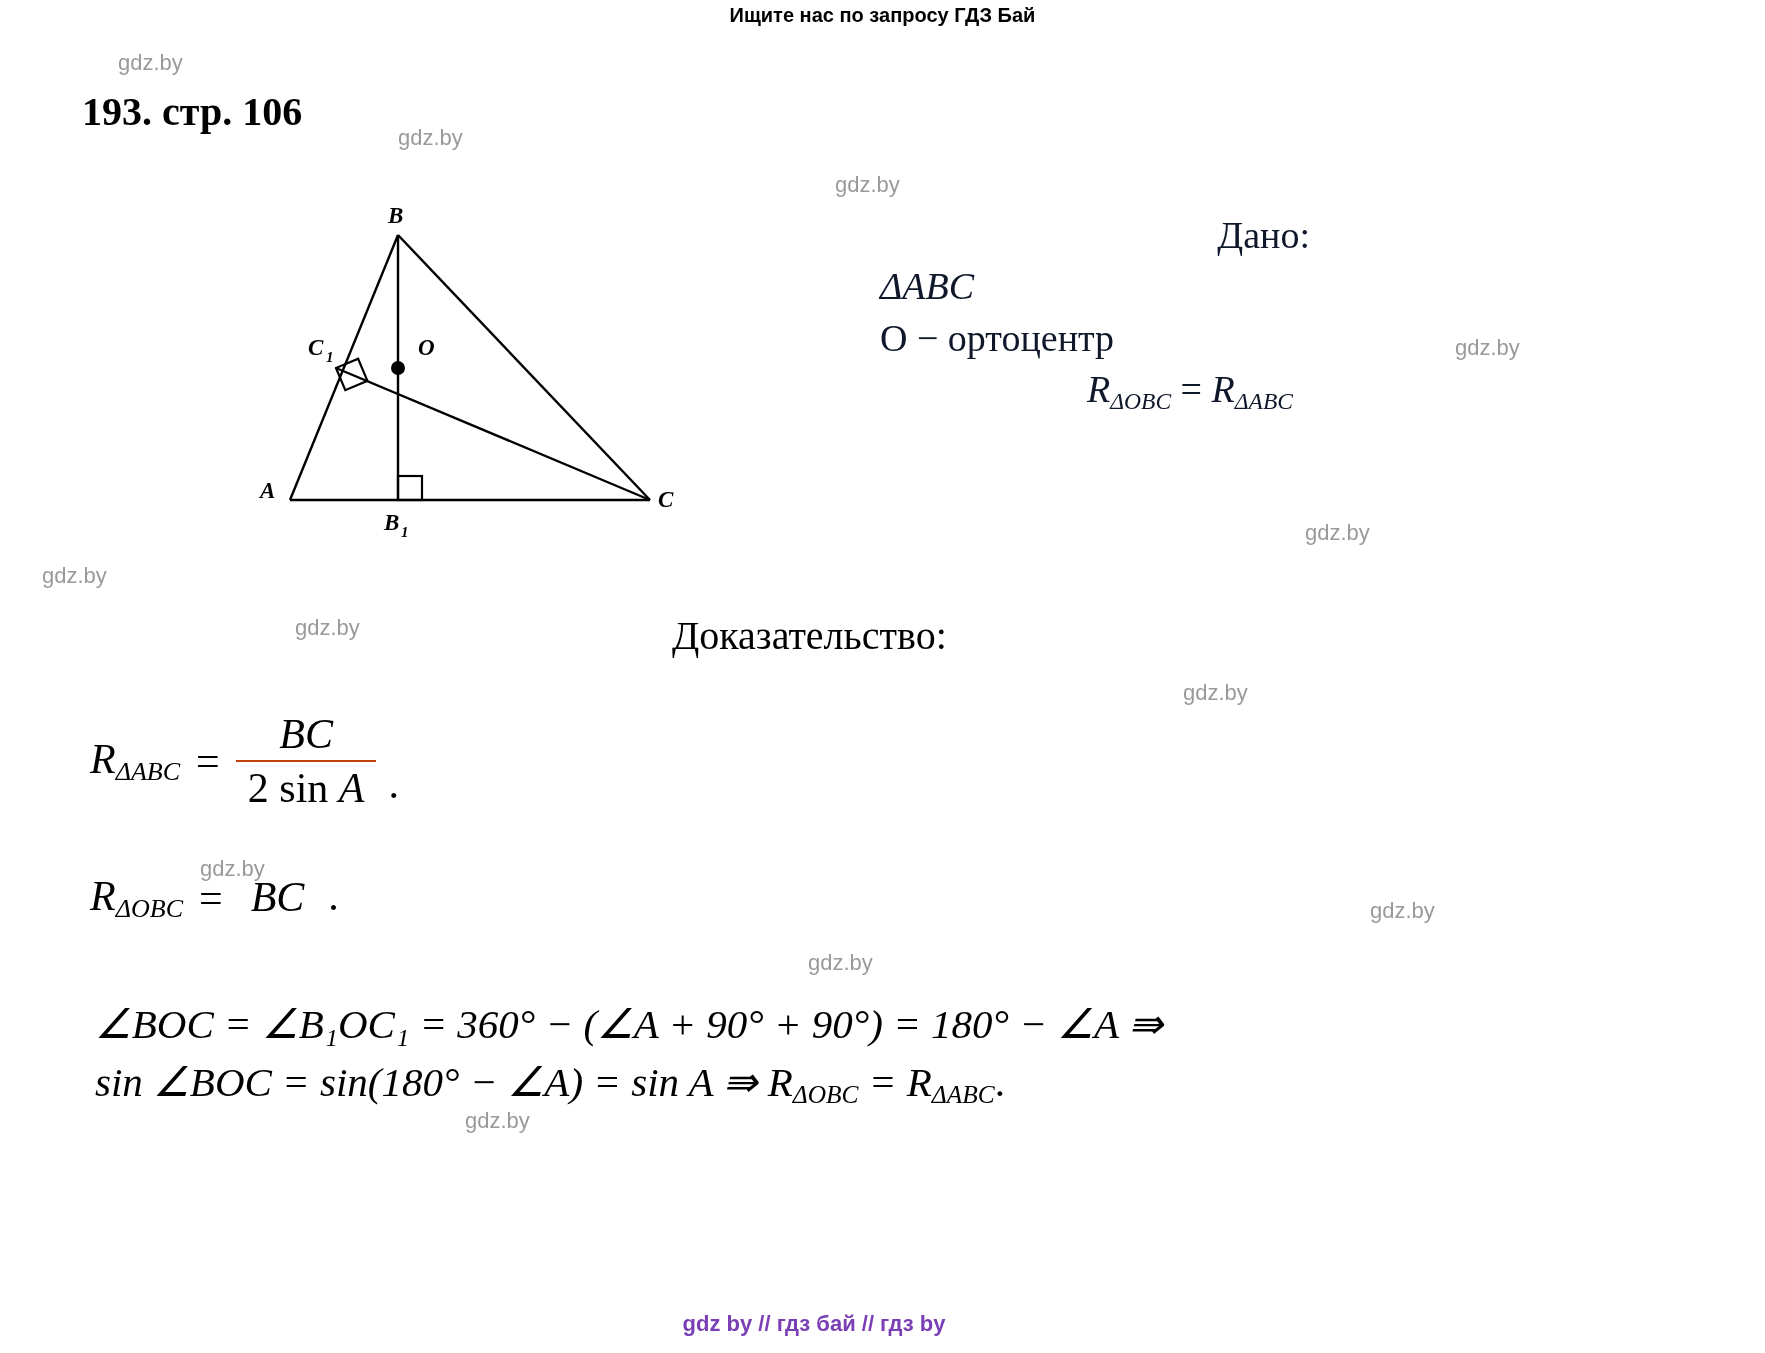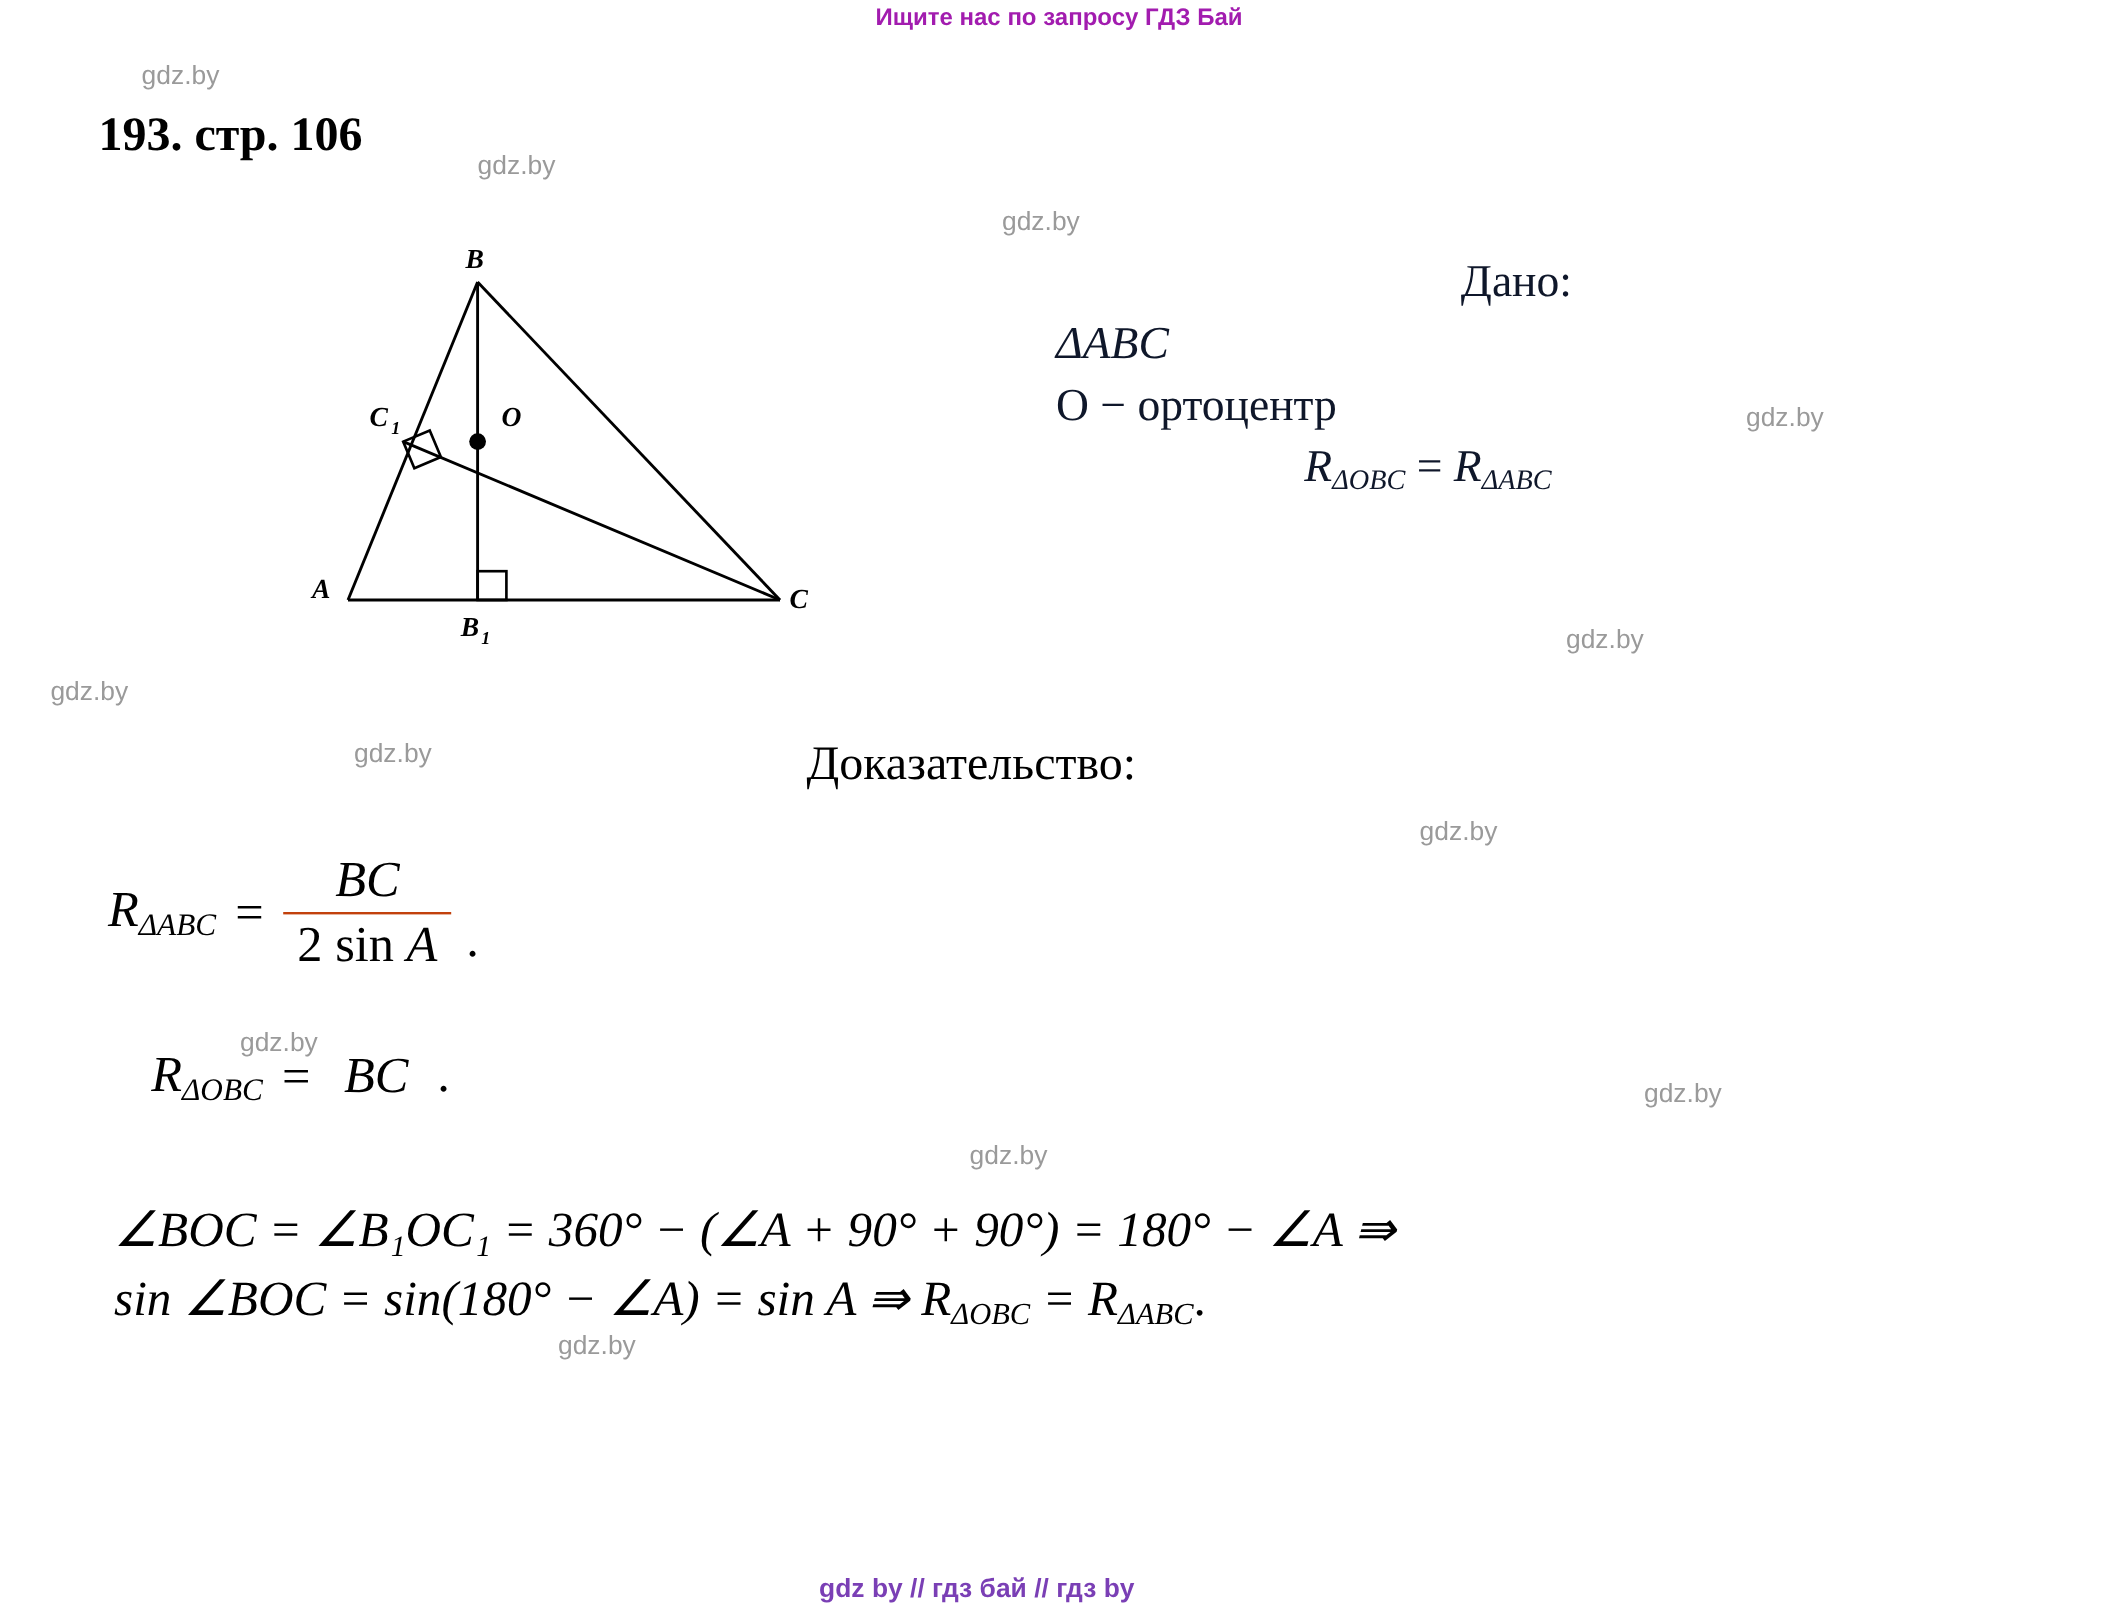--- a/index.html
+++ b/index.html
@@ -18,21 +18,21 @@
     position: relative;
     width: 1765px;
     height: 1353px;
   }
   .top-banner {
     position: absolute;
     top: 4px;
     left: 0;
     width: 1765px;
     text-align: center;
-    color: #a21caf;
+    color: #000000;
     font-family: "Liberation Sans", sans-serif;
     font-size: 20px;
     font-weight: bold;
   }
   .wm {
     position: absolute;
     color: #9a9a9a;
     font-family: "Liberation Sans", sans-serif;
     font-size: 22px;
     white-space: nowrap;
@@ -82,21 +82,20 @@
   }
   .formula1 {
     position: absolute;
     left: 90px;
     top: 710px;
   }
   .formula2 {
     position: absolute;
     left: 90px;
     top: 872px;
-    margin-left: 36px;
   }
   .frac-eq {
     display: flex;
     align-items: center;
     font-size: 42px;
   }
   .frac-eq .lhs {
     font-style: italic;
     white-space: nowrap;
   }

